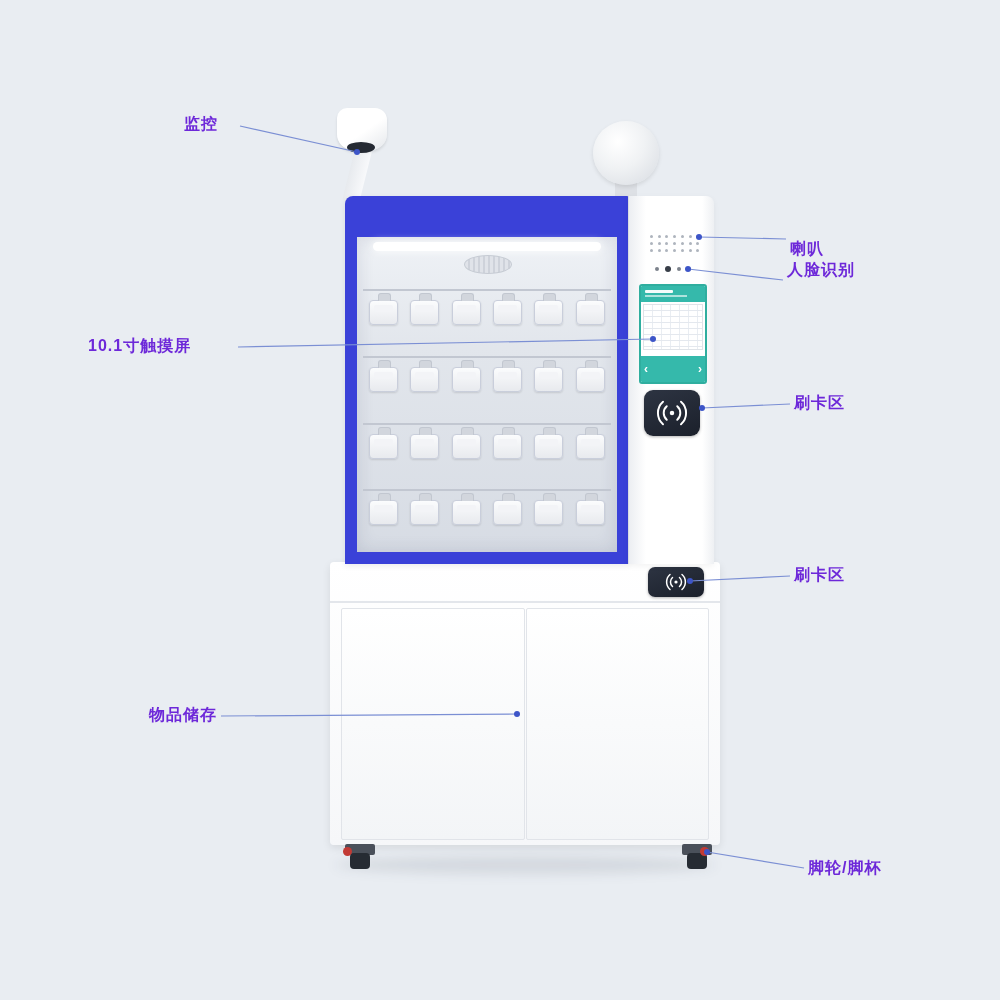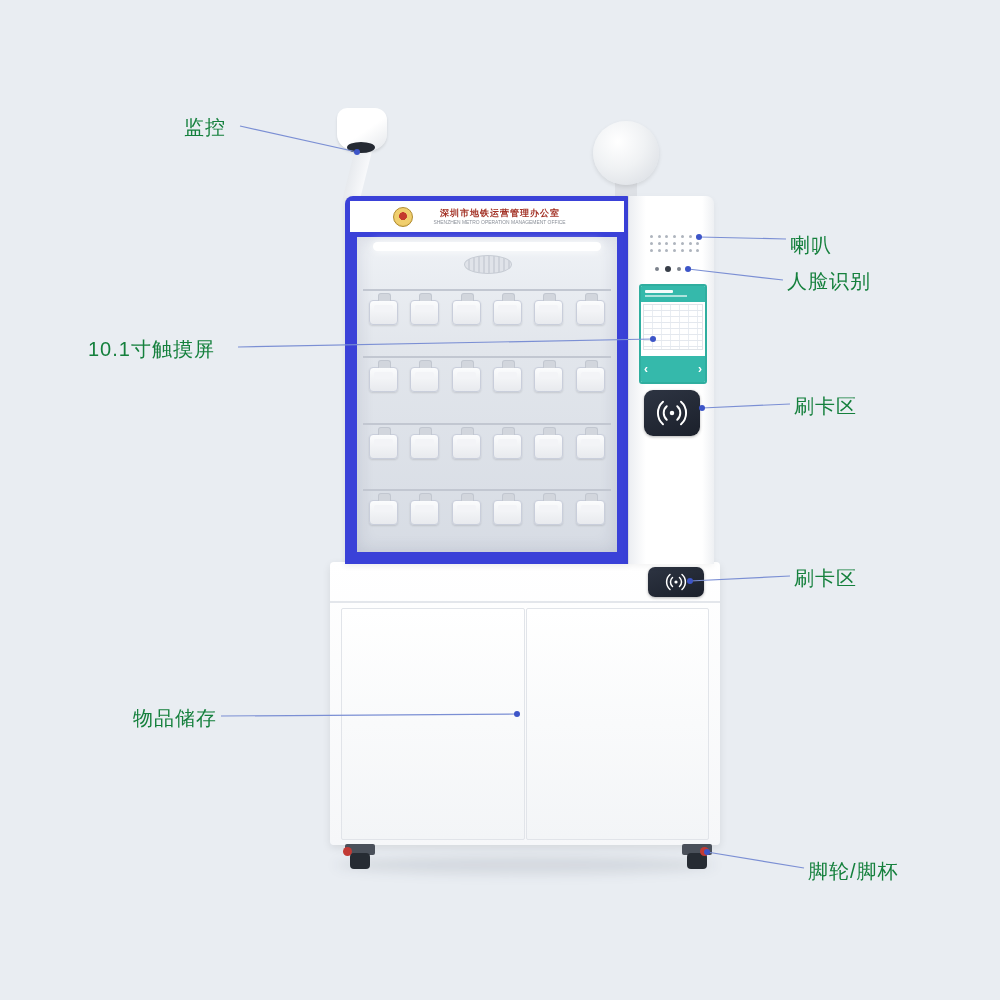--- a/index.html
+++ b/index.html
@@ -104,24 +104,24 @@
   
   .foot-bracket { width:30px; height:11px; background:#4a505a; border-radius:2px; top:844px; }
   .fb-left { left:345px; } .fb-right { left:682px; }
   .wheel { width:20px; height:16px; background:#262b33; border-radius:4px; top:853px; }
   .wh-left { left:350px; } .wh-right { left:687px; }
   .red-cap { width:9px; height:9px; border-radius:50%; background:#c23a34; top:847px; }
   .rc-left { left:343px; } .rc-right { left:700px; }
 
   
   .callout-lines { left:0; top:0; pointer-events:none; }
-  .callout { position:absolute; color:#15803d; font-size:20px; font-weight:400; letter-spacing:1px; white-space:nowrap; }
+  .callout { position:absolute; color:#6d28d9; font-size:16px; font-weight:700; letter-spacing:1px; white-space:nowrap; }
   .lbl-monitor { left:184px; top:114px; }
-  .lbl-speaker { left:790px; top:232px; }
-  .lbl-face { left:787px; top:268px; }
+  .lbl-speaker { left:790px; top:239px; }
+  .lbl-face { left:787px; top:260px; }
   .lbl-touch { left:88px; top:336px; width:146px; text-align:left; }
   .lbl-card1 { left:794px; top:393px; }
   .lbl-card2 { left:794px; top:565px; }
   .lbl-storage { left:125px; top:705px; width:92px; text-align:right; }
   .lbl-casters { left:808px; top:858px; }
 </style>
 </head>
 <body>
 
 <div class="stage">
@@ -152,27 +152,20 @@
   </div>
 
   <div class="abs foot-bracket fb-left"></div>
   <div class="abs foot-bracket fb-right"></div>
   <div class="abs wheel wh-left"></div>
   <div class="abs wheel wh-right"></div>
   <div class="abs red-cap rc-left"></div>
   <div class="abs red-cap rc-right"></div>
 
   <div class="abs key-cabinet">
-    <div class="cab-header">
-      <div class="emblem"></div>
-      <div class="header-texts">
-        <div class="header-title">深圳市地铁运营管理办公室</div>
-        <div class="header-sub">SHENZHEN METRO OPERATION MANAGEMENT OFFICE</div>
-      </div>
-    </div>
     <div class="glass">
       <div class="light-bar"></div>
       <div class="fan"></div>
       <div class="keys-grid">
           <div class="key-row">
             <div class="key"></div>
             <div class="key"></div>
             <div class="key"></div>
             <div class="key"></div>
             <div class="key"></div>

